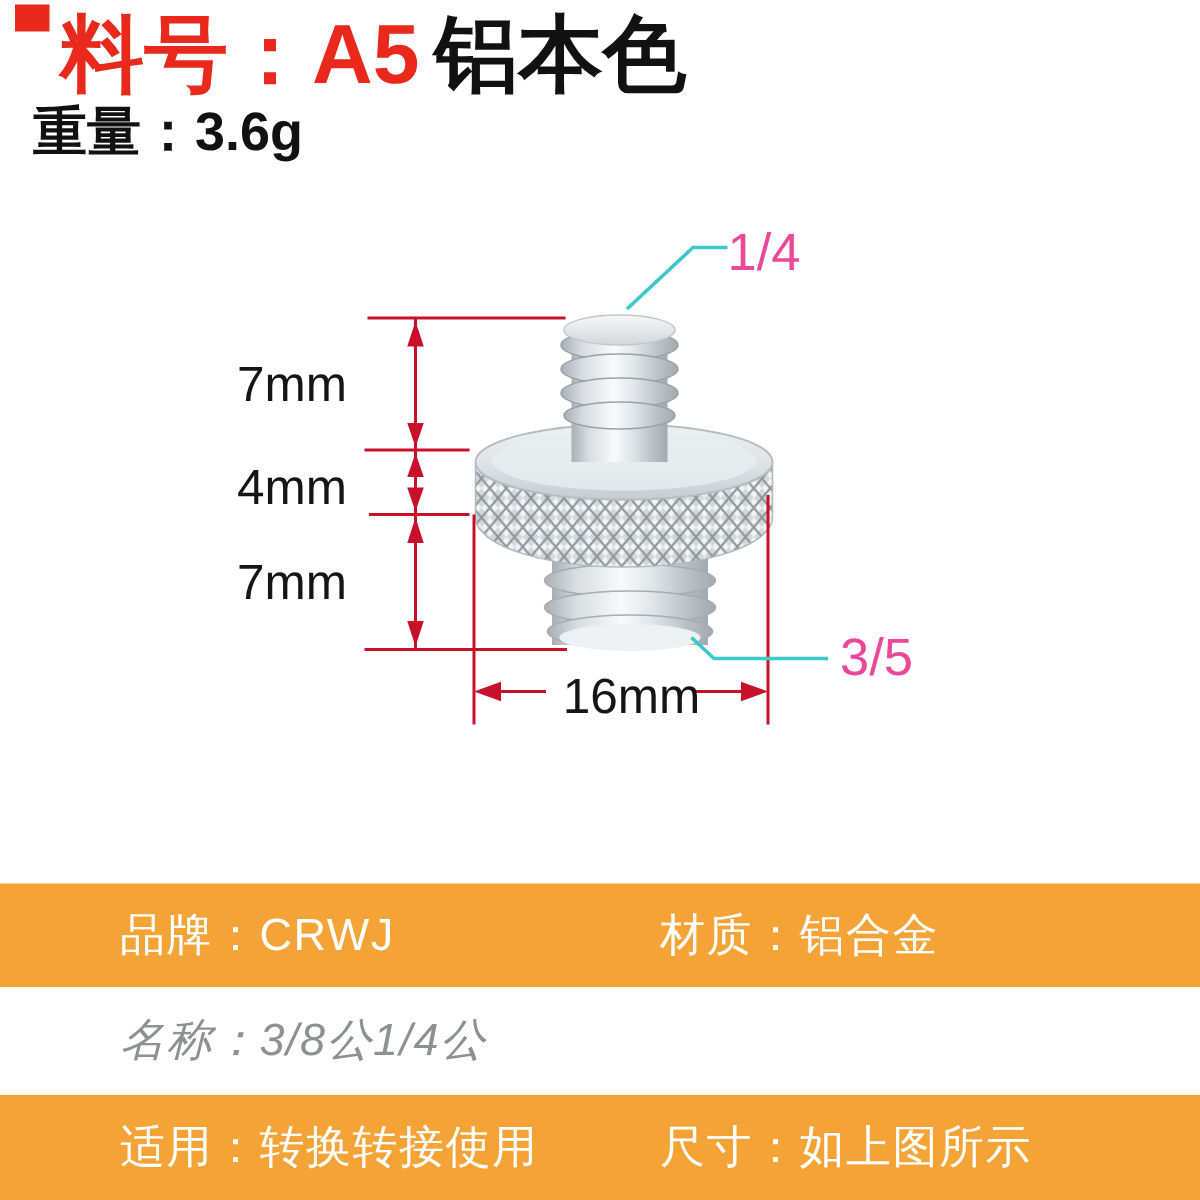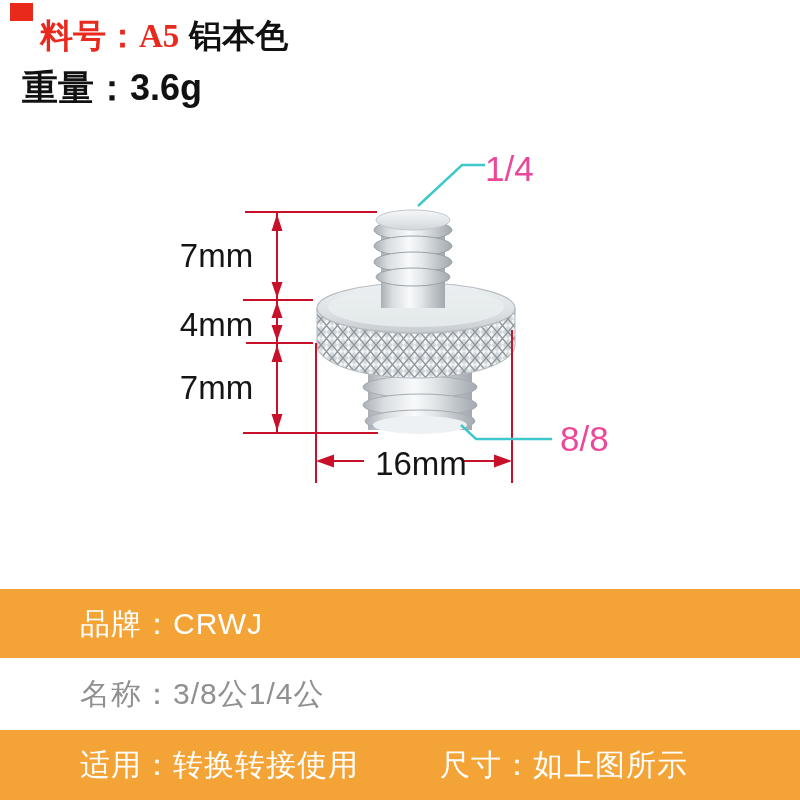--- a/index.html
+++ b/index.html
@@ -4,33 +4,33 @@
 <style>
   html,body{margin:0;padding:0;}
   body{
     width:800px;height:800px;position:relative;overflow:hidden;
     background:#ffffff;
     font-family:"Liberation Sans","DejaVu Sans",sans-serif;
     -webkit-font-smoothing:antialiased;
   }
   
   .bullet{position:absolute;left:10px;top:3px;width:23px;height:18px;background:#e8291c;}
-  .hline1{position:absolute;left:40px;top:12px;font-size:33px;font-weight:600;line-height:48px;white-space:nowrap;font-family:Liberation Serif, serif;}
+  .hline1{position:absolute;left:40px;top:12px;font-size:56px;font-weight:600;line-height:48px;white-space:nowrap;}
   .hline1 .red{color:#e8291c;}
   .hline1 .blk{color:#111;margin-left:10px;}
   .hline2{position:absolute;left:22px;top:64px;font-size:36px;font-weight:600;line-height:48px;color:#111;white-space:nowrap;}
   
   .dimlab{position:absolute;color:#151515;font-size:33px;line-height:34px;font-weight:400;}
-  .dim-right{left:170px;width:93px;text-align:center;}
+  .dim-right{left:158px;width:93px;text-align:left;}
   .dim-16{left:366px;top:447px;width:110px;text-align:center;}
   .callout{position:absolute;color:#ec4899;font-size:35px;line-height:36px;font-weight:400;}
   
   .spec-row{position:absolute;left:0;width:800px;}
   .row-orange{background:#f4a437;}
-  .row-white{background:#ffffff;}
+  .row-white{background:#ffffff;font-style:italic;}
   .cell{position:absolute;top:50%;transform:translateY(-50%);font-size:30px;letter-spacing:1px;white-space:nowrap;font-weight:400;}
   .c1{left:80px;}
   .c2{left:440px;}
   .row-orange .cell{color:#ffffff;}
   .row-white .cell{color:#8f9091;}
   svg{position:absolute;display:block;}
 </style>
 </head>
 <body>
 
@@ -116,25 +116,26 @@
     <polyline points="285,15 262,15 218,56"></polyline>
     <polyline points="261,275 276,289 352,289"></polyline>
   </g>
 </svg>
 
 <div class="dimlab dim-right" style="top:239px;">7mm</div>
 <div class="dimlab dim-right" style="top:308px;">4mm</div>
 <div class="dimlab dim-right" style="top:371px;">7mm</div>
 <div class="dimlab dim-16">16mm</div>
 <div class="callout" style="left:485px;top:151px;">1/4</div>
-<div class="callout" style="left:560px;top:421px;">8/8</div>
+<div class="callout" style="left:560px;top:421px;">3/5</div>
 
 <div>
   <div class="spec-row row-orange" style="top:589px;height:69px;">
     <span class="cell c1">品牌：CRWJ</span>
+    <span class="cell c2">材质：铝合金</span>
   </div>
   <div class="spec-row row-white" style="top:658px;height:72px;">
     <span class="cell c1">名称：3/8公1/4公</span>
   </div>
   <div class="spec-row row-orange" style="top:730px;height:70px;">
     <span class="cell c1">适用：转换转接使用</span>
     <span class="cell c2">尺寸：如上图所示</span>
   </div>
 </div>
 

